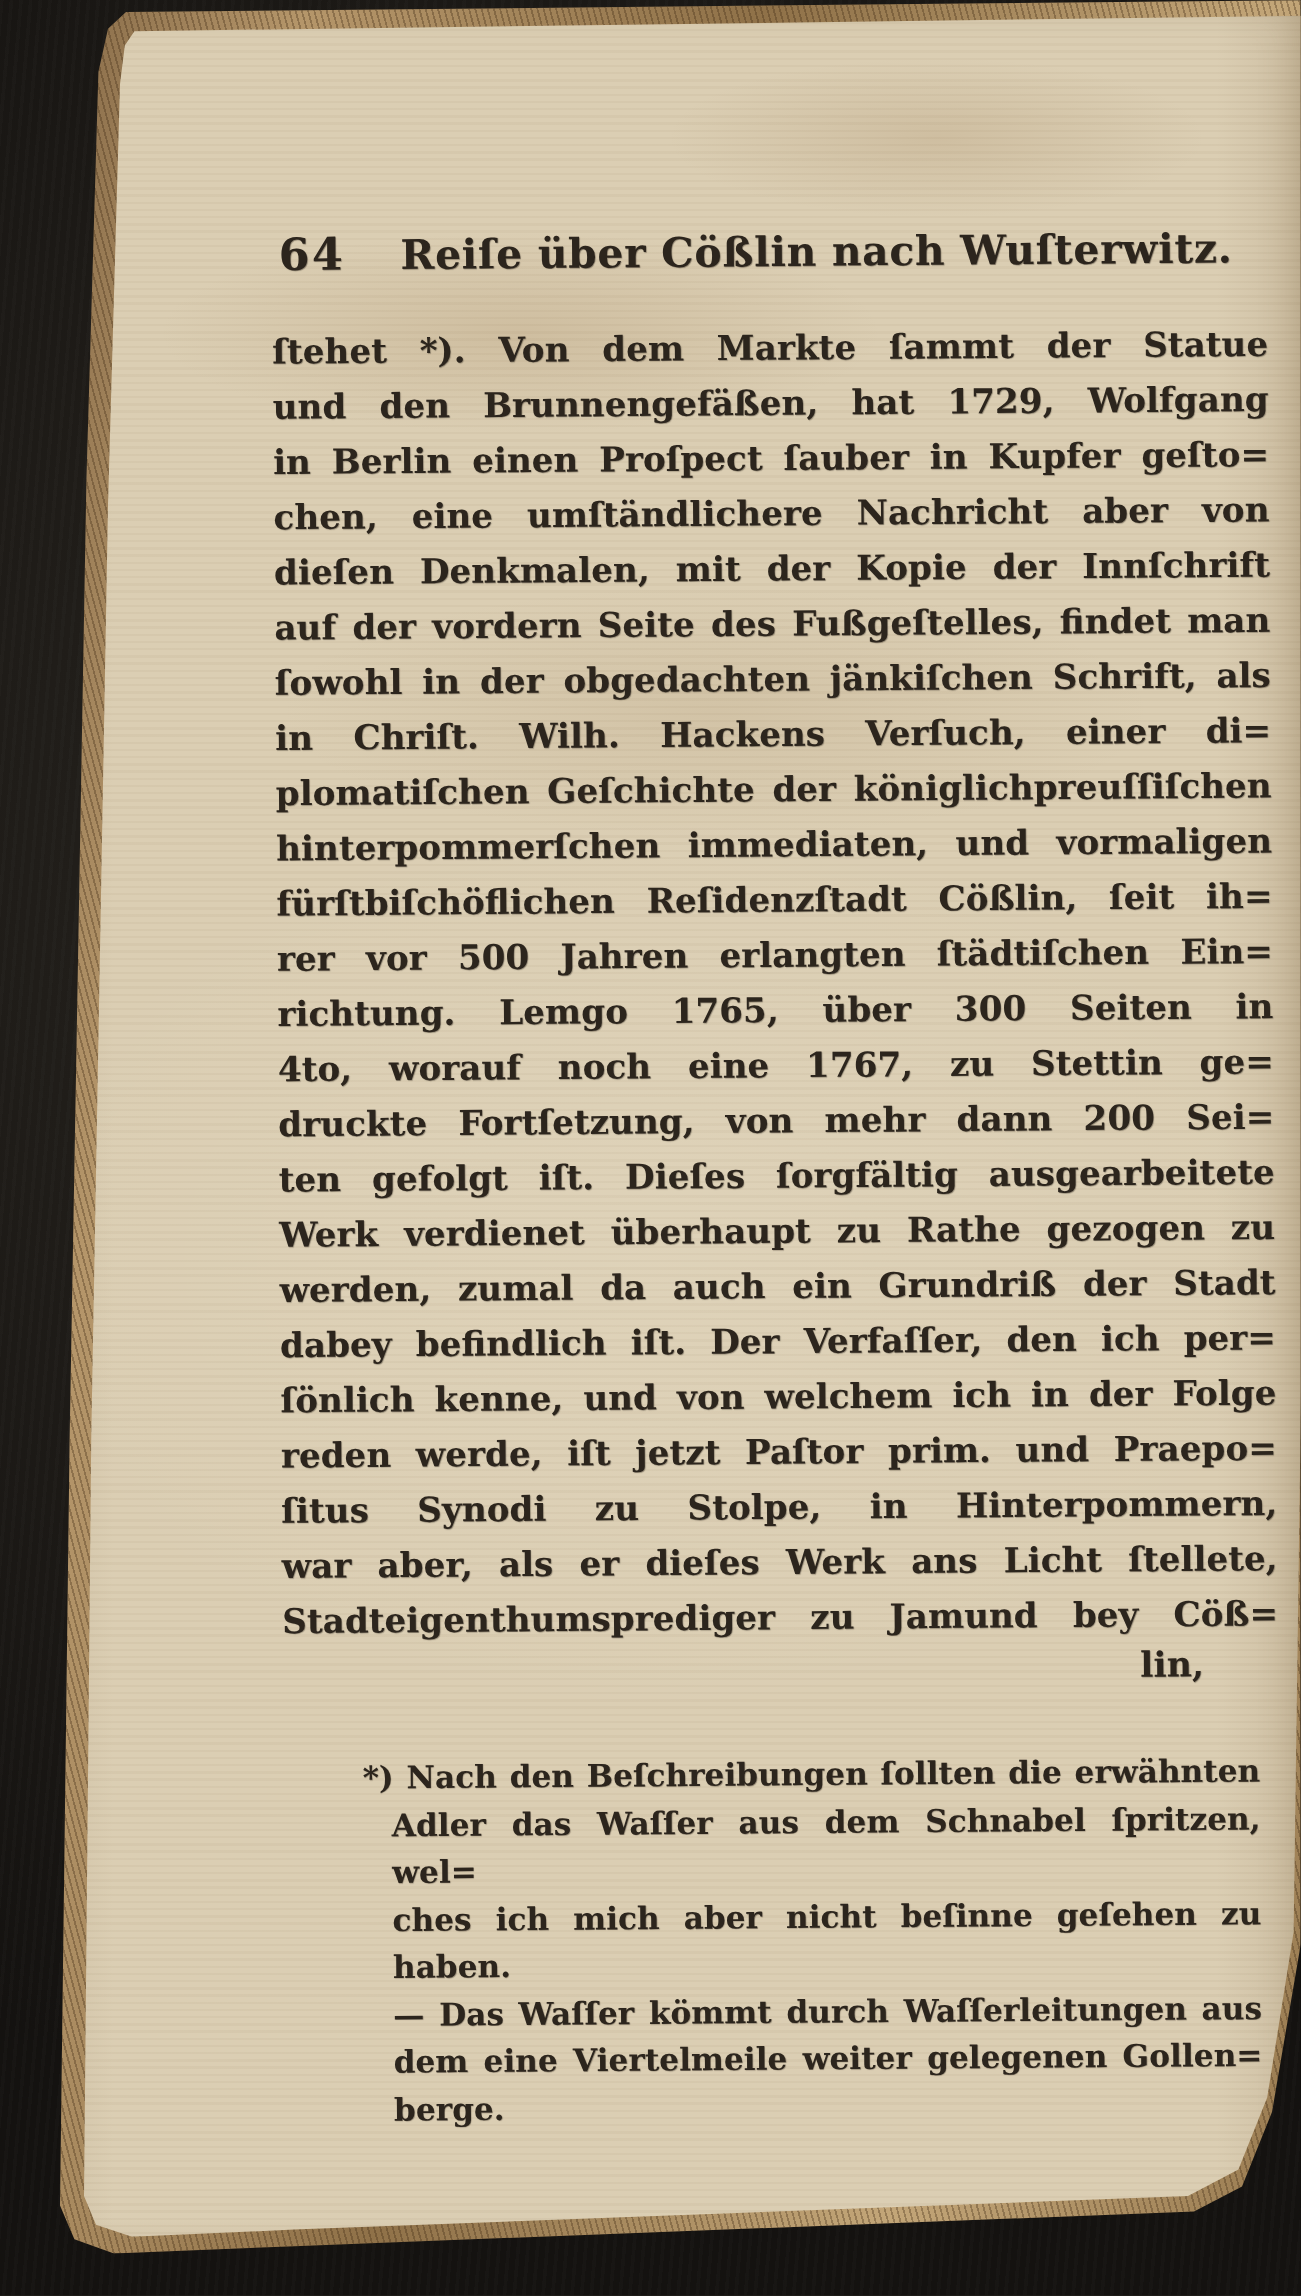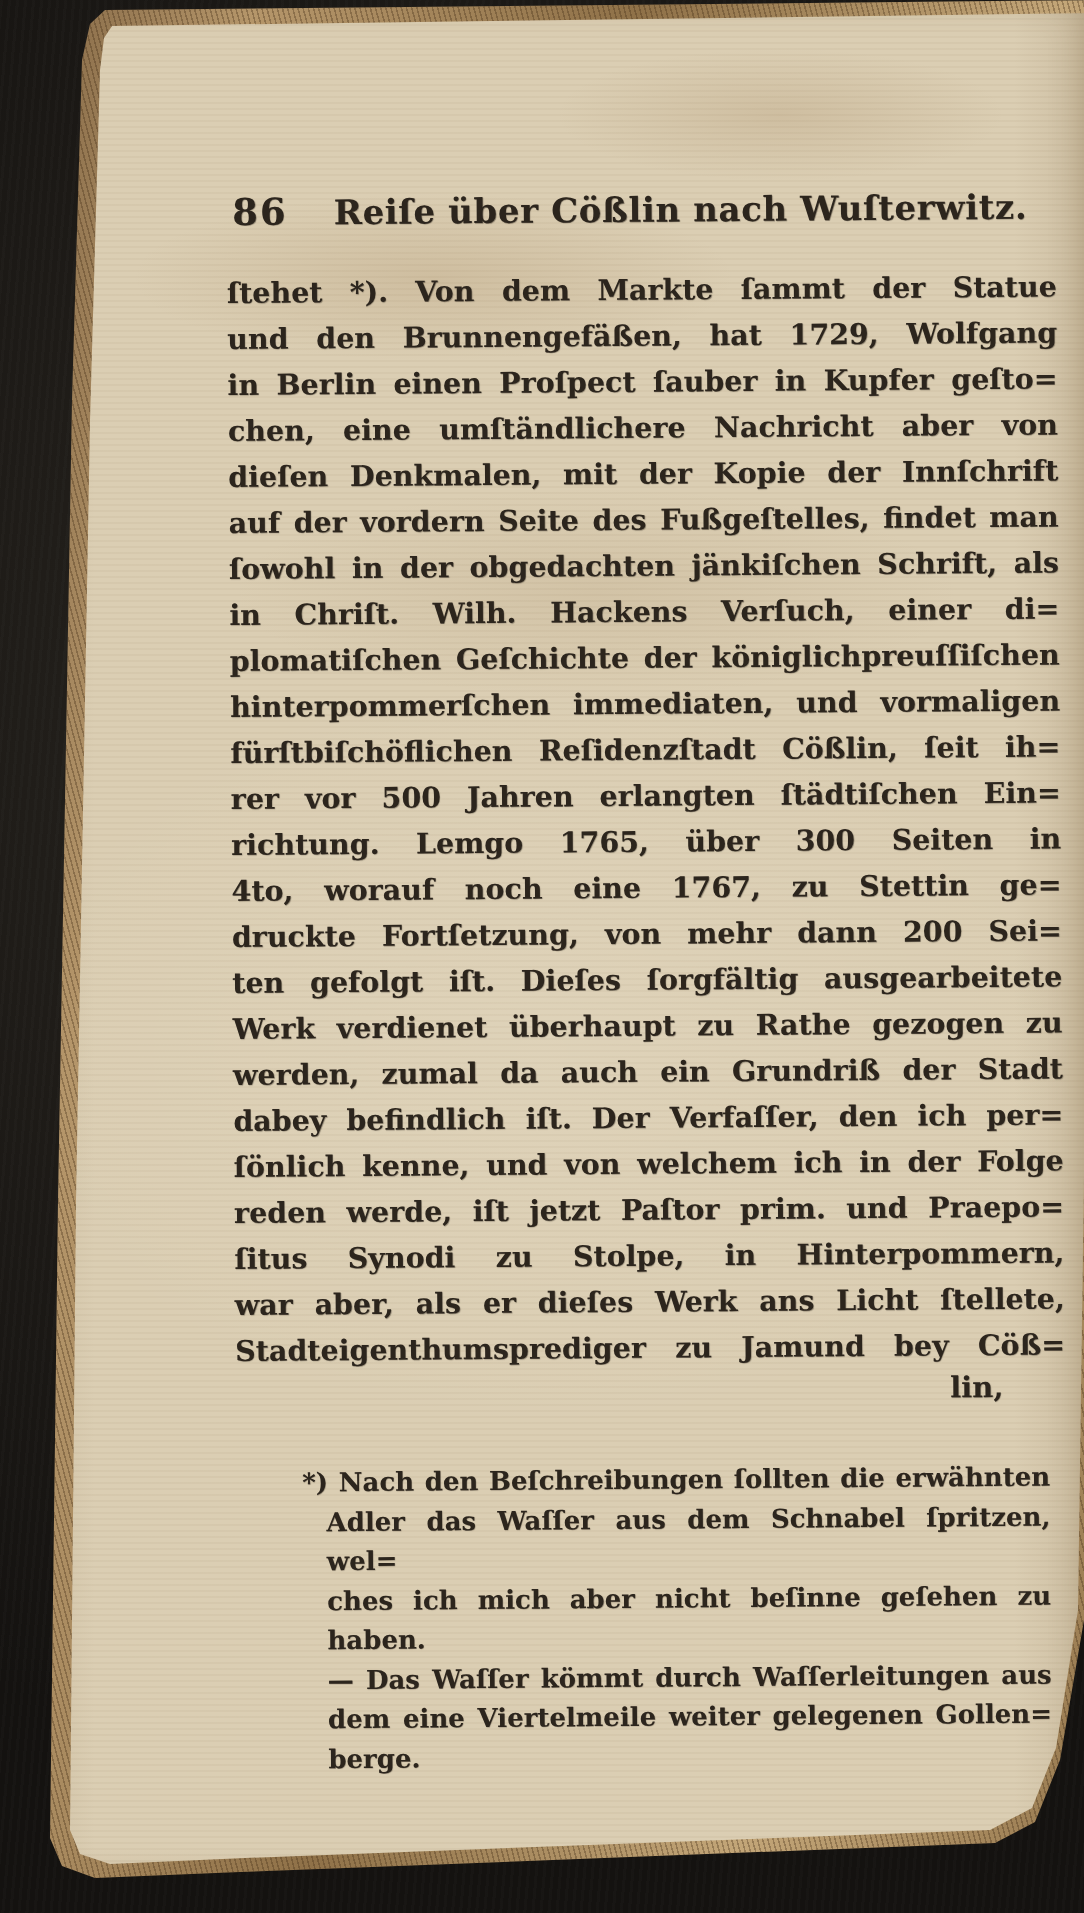--- a/index.html
+++ b/index.html
@@ -100,21 +100,21 @@
   .footnote-line:last-child { text-align-last: left; }
 </style>
 </head>
 <body>
 
 <div class="stage">
   <div class="page-stack"></div>
   <div class="sheet"></div>
   <div class="content">
     <div class="page-header">
-      <span class="page-number">86</span>
+      <span class="page-number">64</span>
       <span class="running-title">Reiſe über Cößlin nach Wuſterwitz.</span>
     </div>
     <div class="body-text">
         <div class="body-line">ſtehet *). Von dem Markte ſammt der Statue</div>
         <div class="body-line">und den Brunnengefäßen, hat 1729, Wolfgang</div>
         <div class="body-line">in Berlin einen Proſpect ſauber in Kupfer geſto=</div>
         <div class="body-line">chen, eine umſtändlichere Nachricht aber von</div>
         <div class="body-line">dieſen Denkmalen, mit der Kopie der Innſchrift</div>
         <div class="body-line">auf der vordern Seite des Fußgeſtelles, findet man</div>
         <div class="body-line">ſowohl in der obgedachten jänkiſchen Schrift, als</div>

